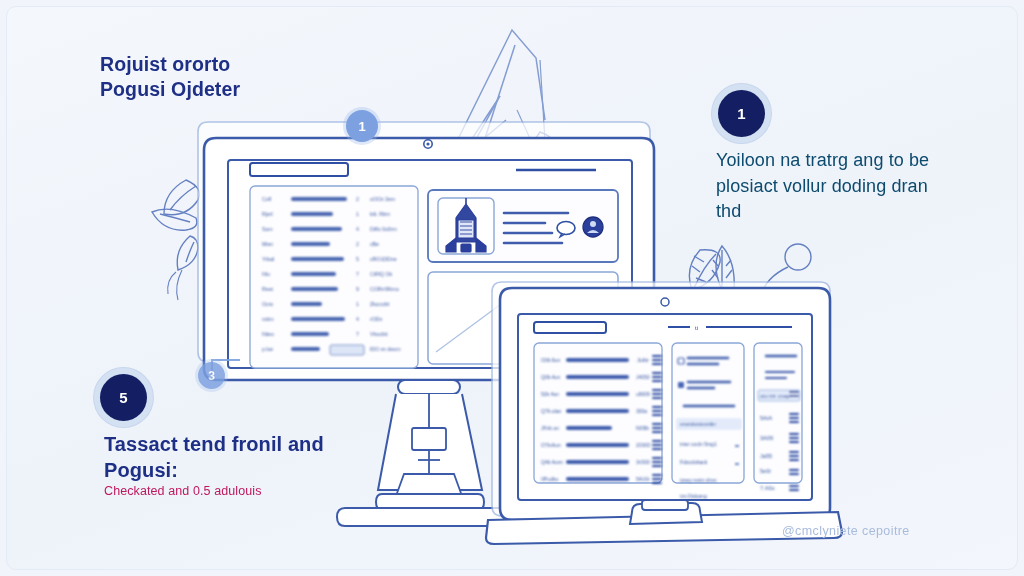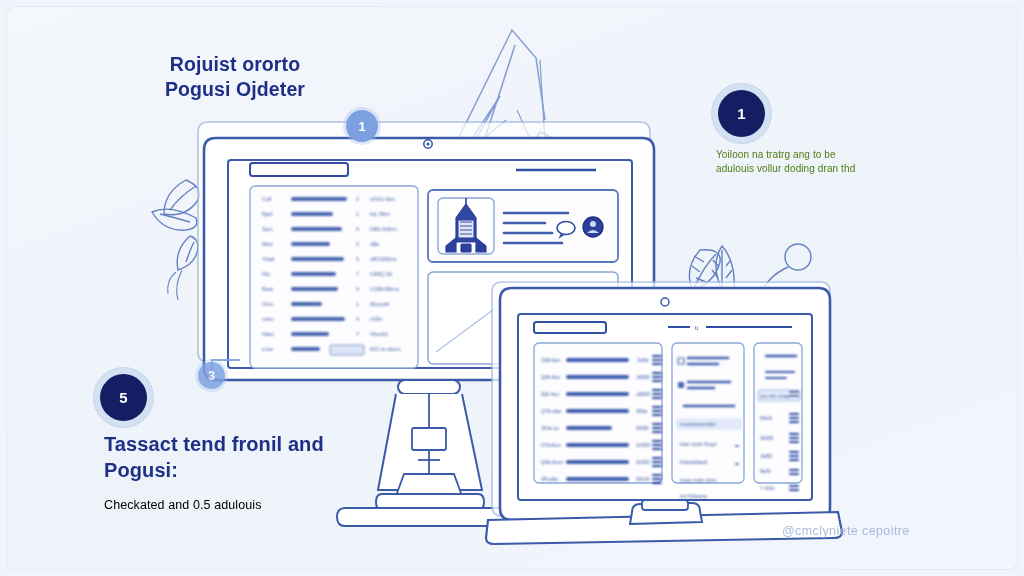--- a/index.html
+++ b/index.html
@@ -20,26 +20,26 @@
   
   .annot{position:absolute;}
   .annot .ttl{
     color:#1e2f86;font-weight:bold;line-height:1.28;
     letter-spacing:.1px;
   }
   .annot .sub{
     color:#2b3f94;line-height:1.42;letter-spacing:.1px;
   }
   #annot-topleft{left:100px;top:52px;width:270px;}
-  #annot-topleft .ttl{font-size:19.5px;text-align:center;}
+  #annot-topleft .ttl{font-size:19.5px;}
   #annot-topright{left:716px;top:148px;width:232px;}
-  #annot-topright .sub{font-size:10px;color:#4d7c0f;}
+  #annot-topright .sub{font-size:18px;color:#0c4a6e;}
   #annot-bottomleft{left:104px;top:432px;width:275px;}
   #annot-bottomleft .ttl{font-size:20px;}
-  #annot-bottomleft .sub{font-size:12.5px;margin-top:14px;color:#000000;}
+  #annot-bottomleft .sub{font-size:12.5px;color:#be185d;}
 
   .blurtext{filter:blur(.45px);}
 
   
   .badge{
     position:absolute;border-radius:50%;
     display:flex;align-items:center;justify-content:center;
     font-weight:bold;color:#ffffff;
   }
   .badge.light{background:#7da0e0;box-shadow:0 0 0 3px rgba(160,188,235,.35);}
@@ -328,21 +328,21 @@
     </g>
   </svg>
 
   <div class="annot" id="annot-topleft">
     <div class="ttl blurtext">Rojuist ororto</div>
     <div class="ttl blurtext">Pogusi Ojdeter</div>
   </div>
 
   <div class="annot" id="annot-topright">
     <div class="sub blurtext">Yoiloon na tratrg ang to be</div>
-    <div class="sub blurtext">adulouis vollur doding dran thd</div>
+    <div class="sub blurtext">plosiact vollur doding dran thd</div>
   </div>
 
   <div class="annot" id="annot-bottomleft">
     <div class="ttl blurtext">Tassact tend fronil and</div>
     <div class="ttl blurtext">Pogusi:</div>
     <div class="sub blurtext">Checkated and 0.5 adulouis</div>
   </div>
 
   <div class="badge light" id="badge-1">1</div>
   <div class="badge light" id="badge-3">3</div>

